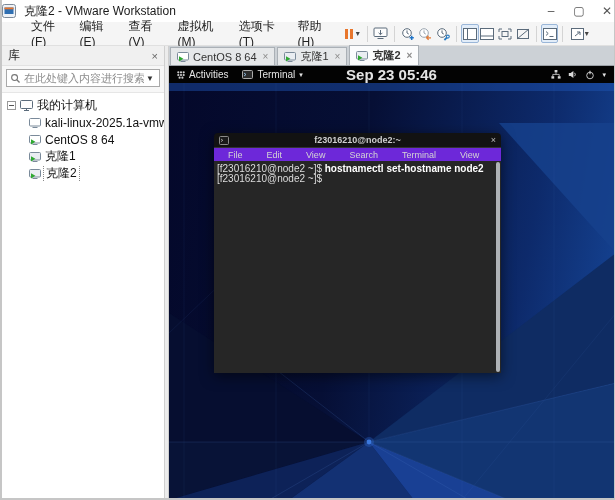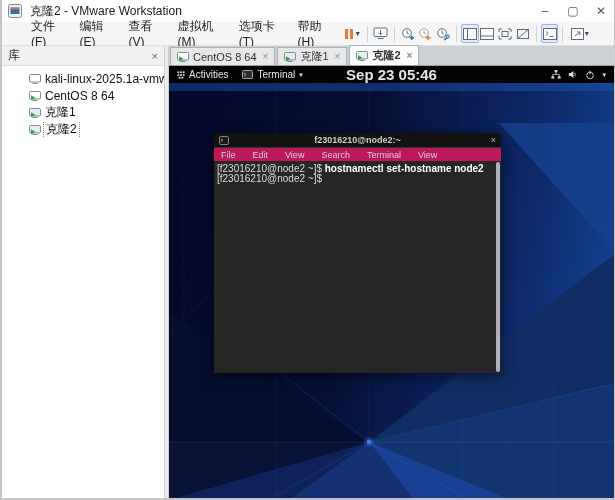--- a/index.html
+++ b/index.html
@@ -2,21 +2,21 @@
 <html><head>
 <meta charset="utf-8">
 <style>
   * { box-sizing: border-box; margin: 0; padding: 0; }
   html,body { width:615px; height:500px; overflow:hidden; }
   body { font-family:"Liberation Sans", sans-serif; background:#f0f0f0; position:relative;
          border-left:2px solid #c6c6c6; border-right:1px solid #c6c6c6; border-bottom:2px solid #c6c6c6; }
   svg { display:block; }
 
   
-  #titlebar { height:22px; background:#ffffff; display:flex; align-items:center; padding:0 6px; }
+  #titlebar { height:22px; background:#ffffff; display:flex; align-items:center; padding:0 0; }
   #titlebar .title { font-size:12px; color:#1a1a1a; margin-left:8px; flex:1; }
   .winctl { display:flex; gap:14px; color:#555; font-size:12px; }
   .winctl span { cursor:default; width:14px; text-align:center; }
 
   
   #menurow { height:24px; background:#f5f5f5; display:flex; align-items:center; padding:0 22px; border-bottom:1px solid #e0e0e0; }
   .menuitem { font-size:12px; color:#222; padding:3px 7px; }
   .tbsep { width:1px; height:16px; background:#d4d4d4; margin:0 4px; }
   .tbtn { display:flex; align-items:center; justify-content:center; width:20px; height:19px; border:1px solid transparent; border-radius:2px; }
   .tbtn.pressed { background:#e2edf9; border-color:#9ab6d8; }
@@ -61,21 +61,21 @@
 
   #wallpaper { position:absolute; top:17px; left:0; right:0; bottom:0;
     background:linear-gradient(100deg,#04082a 0%,#060f35 40%,#0d2a6b 75%,#174a9e 100%); }
 
   
   #termwin { position:absolute; left:45px; top:67px; width:287px; height:240px; border-radius:4px 4px 0 0;
              box-shadow:0 3px 14px rgba(0,0,0,.55); z-index:6; }
   #termtitle { height:15px; background:#121212; border-radius:4px 4px 0 0; display:flex; align-items:center; padding:0 5px; border-bottom:1px solid #333; }
   #termtitle .ttl { position:absolute; left:0; right:0; text-align:center; color:#cfcfcf; font-size:9px; font-weight:bold; }
   #termtitle .x { margin-left:auto; color:#bbb; font-size:9px; z-index:2; }
-  #termmenu { height:13px; background:#be185d; display:flex; align-items:center; gap:17px; padding:0 7px; }
+  #termmenu { height:13px; background:#6d28d9; display:flex; align-items:center; gap:24px; padding:0 14px; }
   #termmenu span { color:#d4d4d4; font-size:9px; }
   #termbody { position:relative; height:212px; background:#262626; padding:3px 8px 0 3px; }
   .tline { font-family:Liberation Sans, sans-serif; font-size:10px; line-height:10px; color:#dcdcdc; white-space:pre; }
   .tline .cmd { font-weight:bold; color:#ffffff; }
   #termscroll { position:absolute; top:1px; bottom:1px; right:1px; width:4px; background:#aeb2b6; border-radius:2px; }
 </style>
 </head>
 <body>
 
 <div id="titlebar">
@@ -210,21 +210,43 @@
   </div>
 </div>
 
 <div id="main">
 
   <div id="sidebar">
     <div id="libheader">
       <span>库</span>
       <span class="x">×</span>
     </div>
+    <div id="searchrow">
+      <div id="searchbox">
+        <span style="margin-right:3px">
+          <svg width="11" height="11" viewBox="0 0 12 12">
+              <circle cx="5" cy="5" r="3.2" fill="none" stroke="#777" stroke-width="1.2"></circle>
+              <path d="M7.4 7.4l3 3" stroke="#777" stroke-width="1.4"></path>
+            </svg>
+        </span>
+        <input value="" placeholder="在此处键入内容进行搜索" style="">
+        <span class="combo">▼</span>
+      </div>
+    </div>
     <div id="tree">
+      <div class="trow">
+        <span class="expander"></span>
+        <span>
+          <svg width="13" height="11" viewBox="0 0 13 11">
+              <rect x="0.5" y="0.5" width="12" height="8" rx="1" fill="#fdfdfd" stroke="#5b6b7b"></rect>
+              <path d="M4 10.5h5M6.5 8.5v2" stroke="#5b6b7b"></path>
+            </svg>
+        </span>
+        <span class="lbl">我的计算机</span>
+      </div>
       <div class="trow child">
         <span>
           <svg width="12" height="10" viewBox="0 0 12 10">
               <rect x="0.5" y="0.5" width="11" height="7.5" rx="1" fill="#ffffff" stroke="#7a8a9a"></rect>
               <path d="M3.5 9.5h5" stroke="#7a8a9a"></path>
             </svg>
         </span>
         <span class="lbl">kali-linux-2025.1a-vmware-</span>
       </div>
       <div class="trow child">

